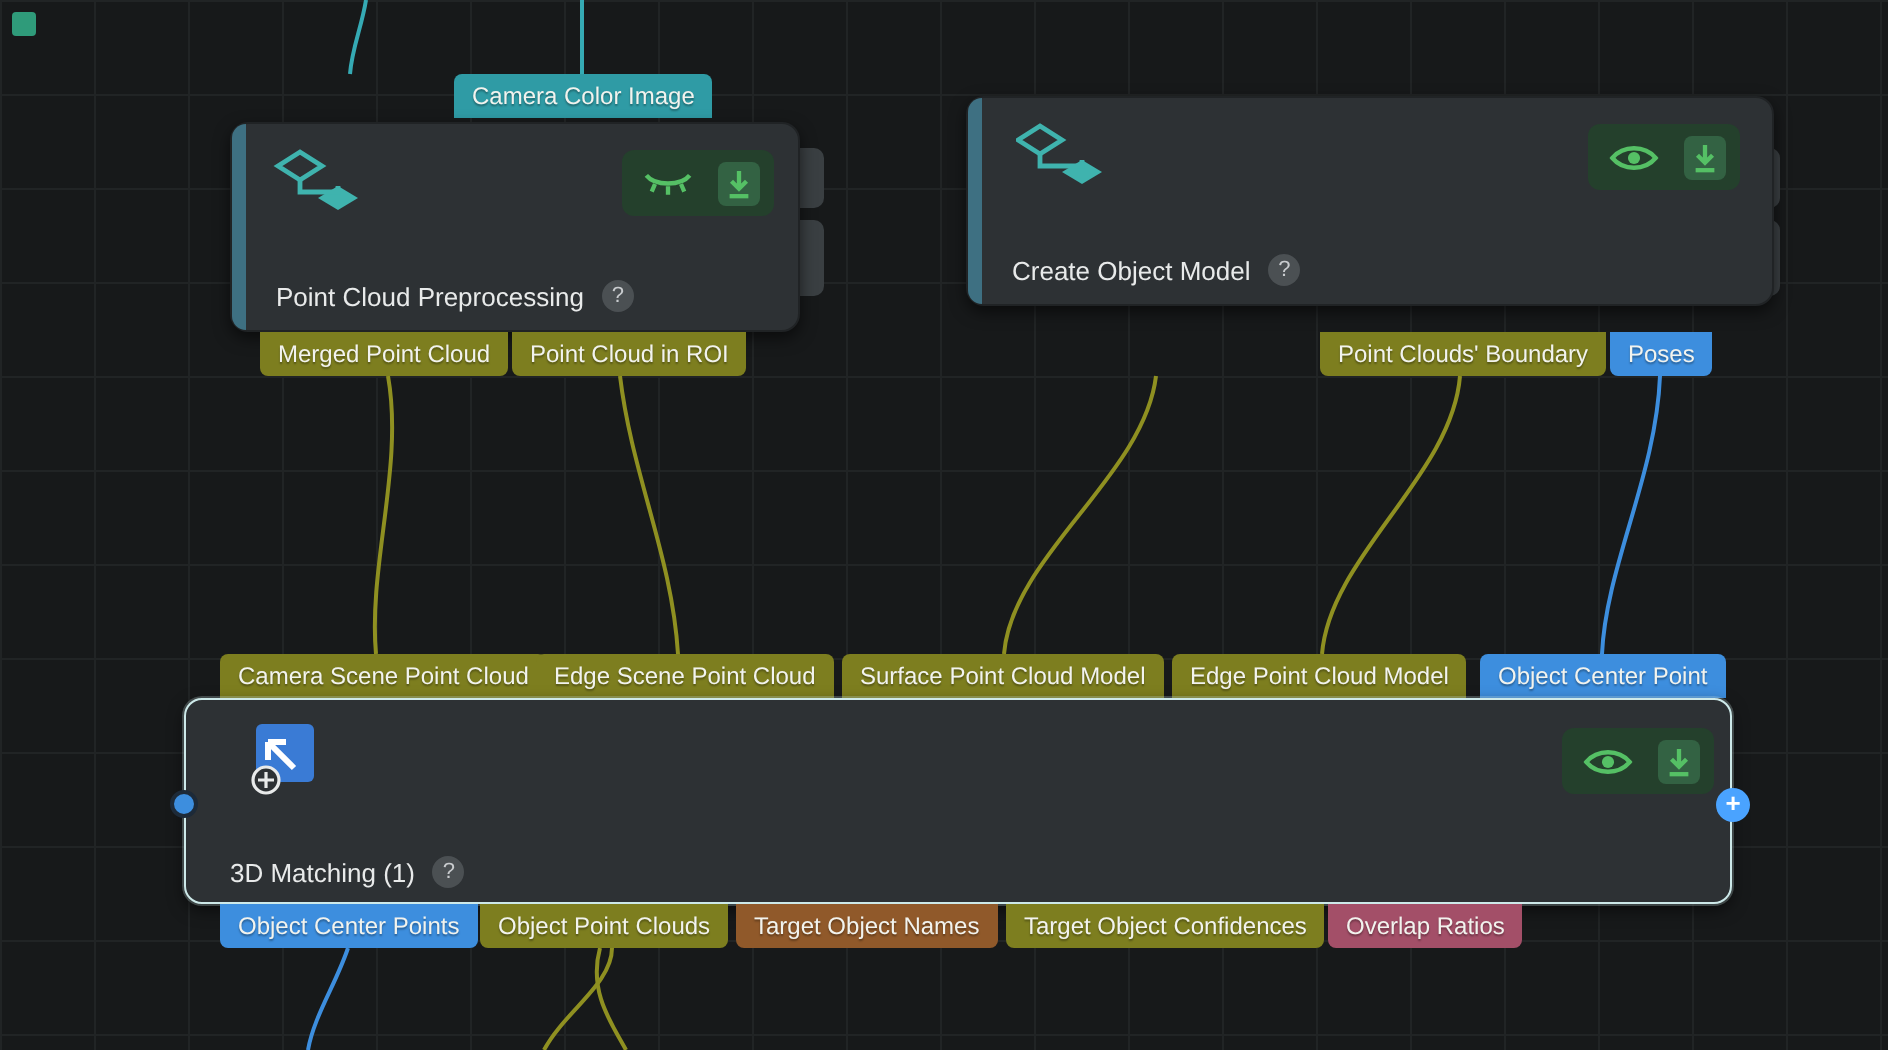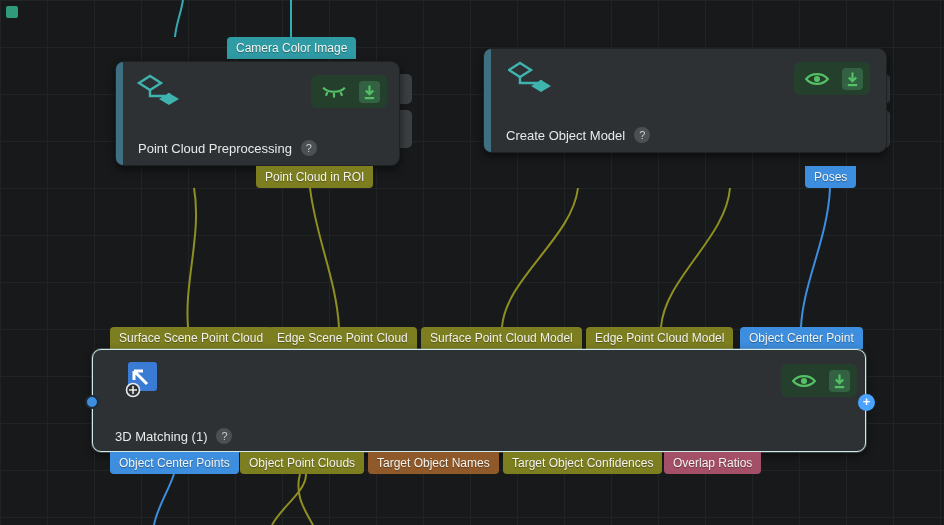--- a/index.html
+++ b/index.html
@@ -105,20 +105,21 @@
           <path d="M3 15.5 H13" stroke="#55c065" stroke-width="2.3"></path>
         </svg>
       </span>
     </div>
     <div class="titlerow" style="left:22px;top:58px">
       <span class="t">Point Cloud Preprocessing</span>
       <span class="help">?</span>
     </div>
   </div>
 
+  <div class="tag olive bottom" style="left:130px;top:166px">Merged Point Cloud</div>
   <div class="tag olive bottom" style="left:256px;top:166px">Point Cloud in ROI</div>
 
   <div class="node" style="left:483px;top:48px;width:404px;height:105px">
     <div class="accent"></div>
     <div class="node-icon" style="left:24px;top:10px">
       <svg width="46" height="38" viewBox="0 0 46 38">
         <path d="M12 4 L23 11 L12 18 L1 11 Z" fill="none" stroke="#3fb3ae" stroke-width="2.4"></path>
         <path d="M23 27 L33 21 L43 27 L33 33 Z" fill="#3fb3ae"></path>
         <path d="M12 18 V24 H33 V21" fill="none" stroke="#3fb3ae" stroke-width="2.4"></path>
       </svg>
@@ -136,23 +137,24 @@
           <path d="M3 15.5 H13" stroke="#55c065" stroke-width="2.3"></path>
         </svg>
       </span>
     </div>
     <div class="titlerow" style="left:22px;top:58px">
       <span class="t">Create Object Model</span>
       <span class="help">?</span>
     </div>
   </div>
 
+  <div class="tag olive bottom" style="left:660px;top:166px">Point Clouds' Boundary</div>
   <div class="tag blue bottom" style="left:805px;top:166px">Poses</div>
 
-  <div class="tag olive top" style="left:110px;top:327px">Surface Scene Point Cloud</div>
+  <div class="tag olive top" style="left:110px;top:327px">Camera Scene Point Cloud</div>
   <div class="tag olive top" style="left:268px;top:327px">Edge Scene Point Cloud</div>
   <div class="tag olive top" style="left:421px;top:327px">Surface Point Cloud Model</div>
   <div class="tag olive top" style="left:586px;top:327px">Edge Point Cloud Model</div>
   <div class="tag blue top" style="left:740px;top:327px">Object Center Point</div>
 
   <div class="node selected" style="left:92px;top:349px;width:774px;height:103px">
     <div class="node-icon" style="left:28px;top:10px">
       <svg width="38" height="40" viewBox="0 0 38 40">
         <rect x="7" y="2" width="29" height="29" rx="3" fill="#3a7bd5"></rect>
         <path d="M26 24 L13 11 M13 11 h9 M13 11 v9" stroke="#fff" stroke-width="3" fill="none"></path>

